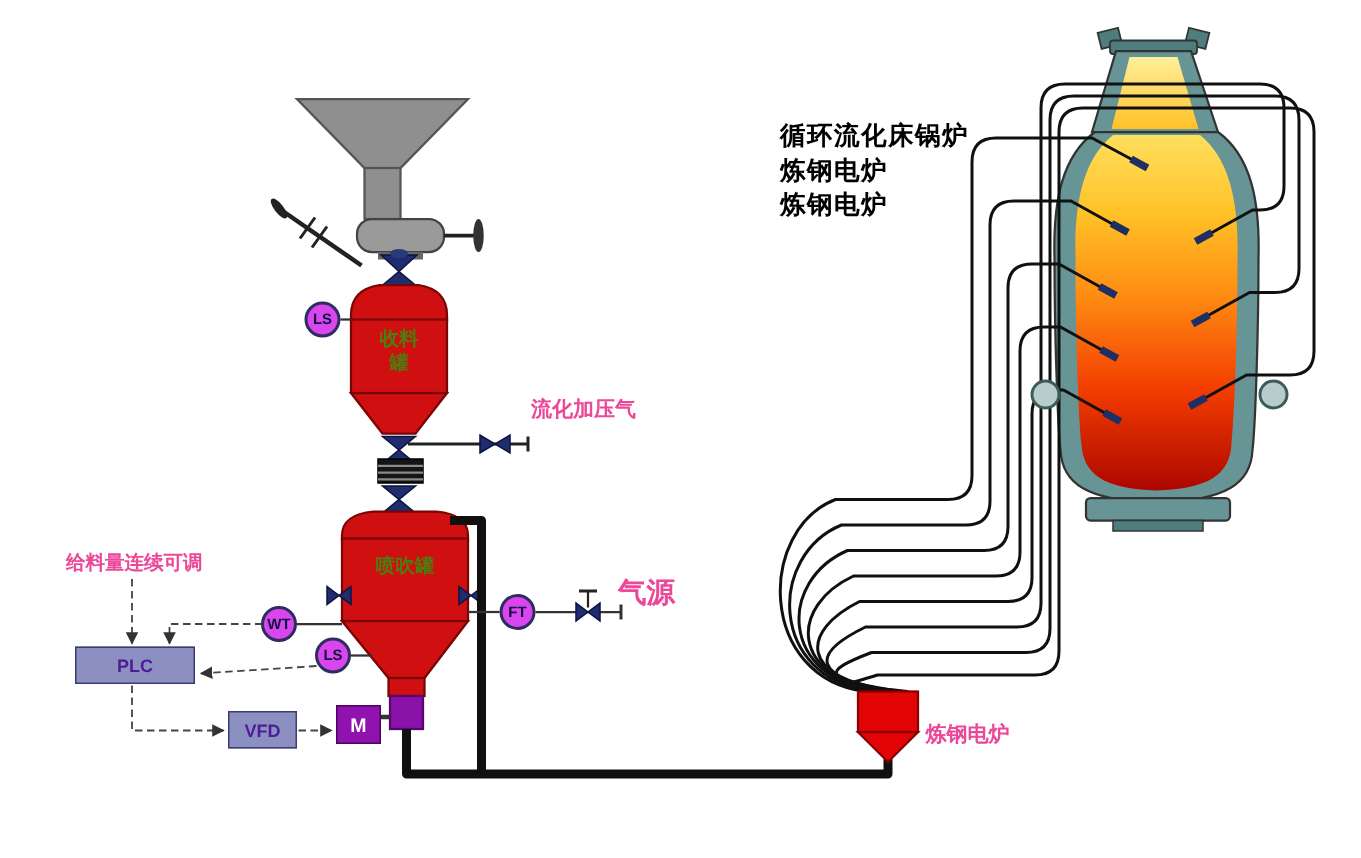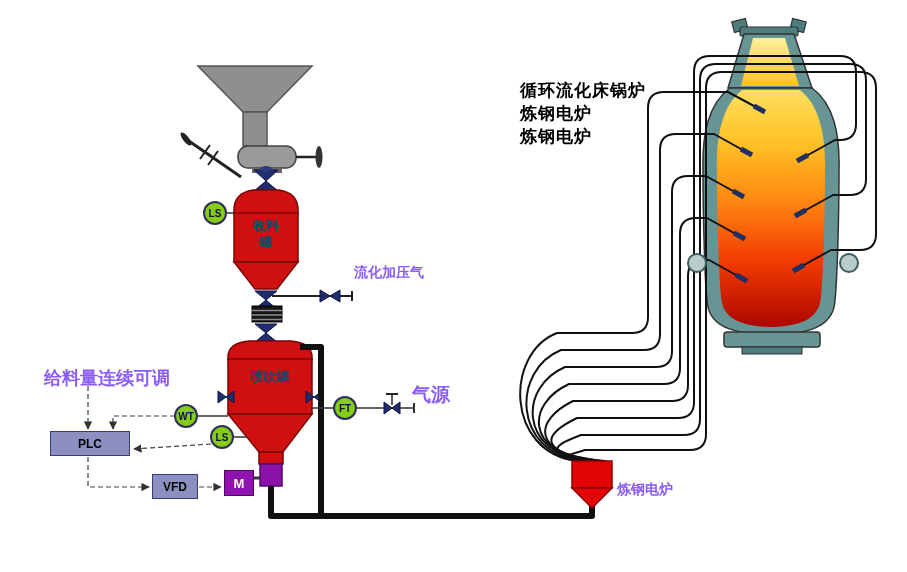--- a/index.html
+++ b/index.html
@@ -1,25 +1,25 @@
 <!DOCTYPE html>
 <html><head>
 <meta charset="utf-8">
 <style>
   html,body{margin:0;padding:0;background:#fff;}
   .stage{position:relative;width:907px;height:572px;background:#ffffff;overflow:hidden;
          font-family:Liberation Sans, sans-serif;}
   .stage svg{position:absolute;left:0;top:0;}
-  .lbl{position:absolute;font-weight:bold;color:#8b5cf6;white-space:nowrap;}
-  .tanklbl{position:absolute;color:#0c4a6e;font-weight:bold;text-align:center;}
+  .lbl{position:absolute;font-weight:bold;color:#ec4899;white-space:nowrap;}
+  .tanklbl{position:absolute;color:#4d7c0f;font-weight:bold;text-align:center;}
   .sensor{position:absolute;width:24px;height:24px;border-radius:50%;
-          background:#84cc16;border:2px solid #2e2e5e;box-sizing:border-box;
+          background:#d946ef;border:2px solid #2e2e5e;box-sizing:border-box;
           display:flex;align-items:center;justify-content:center;
           font-size:10px;font-weight:bold;color:#10103f;text-align:center;}
-  .cbox{position:absolute;background:#8b90c1;border:1.5px solid #3c3c6e;color:#000000;
+  .cbox{position:absolute;background:#8b90c1;border:1.5px solid #3c3c6e;color:#4c1d95;
         box-sizing:border-box;display:flex;align-items:center;justify-content:center;
         font-weight:bold;font-size:12px;}
   .mbox{position:absolute;background:#9013b0;border:1.5px solid #4d0560;color:#fff;
         box-sizing:border-box;display:flex;align-items:center;justify-content:center;
         font-weight:bold;font-size:13px;}
   .apps{position:absolute;left:520px;top:79px;font-size:17px;line-height:23px;
         font-weight:bold;color:#000;letter-spacing:1px;}
 </style>
 </head>
 <body>
@@ -165,21 +165,21 @@
     <path d="M199,487 L221,487" marker-end="url(#arr)"></path>
   </g>
 </svg>
 
 <div class="apps">
   <div>循环流化床锅炉</div>
   <div>炼钢电炉</div>
   <div>炼钢电炉</div>
 </div>
 
-<div class="lbl" style="left:44px;top:366px;font-size:18px;">给料量连续可调</div>
+<div class="lbl" style="left:44px;top:366px;font-size:13px;">给料量连续可调</div>
 <div class="lbl" style="left:354px;top:264px;font-size:14px;">流化加压气</div>
 <div class="lbl" style="left:412px;top:382px;font-size:19px;">气源</div>
 <div class="lbl" style="left:617px;top:481px;font-size:14px;">炼钢电炉</div>
 
 <div class="tanklbl" style="left:250px;top:218px;width:32px;font-size:13px;line-height:16px;">收料罐</div>
 <div class="tanklbl" style="left:248px;top:368px;width:44px;font-size:13px;white-space:nowrap;">喷吹罐</div>
 
 <div class="sensor" style="left:203px;top:201px;">LS</div>
 <div class="sensor" style="left:174px;top:404px;">WT</div>
 <div class="sensor" style="left:210px;top:425px;">LS</div>

